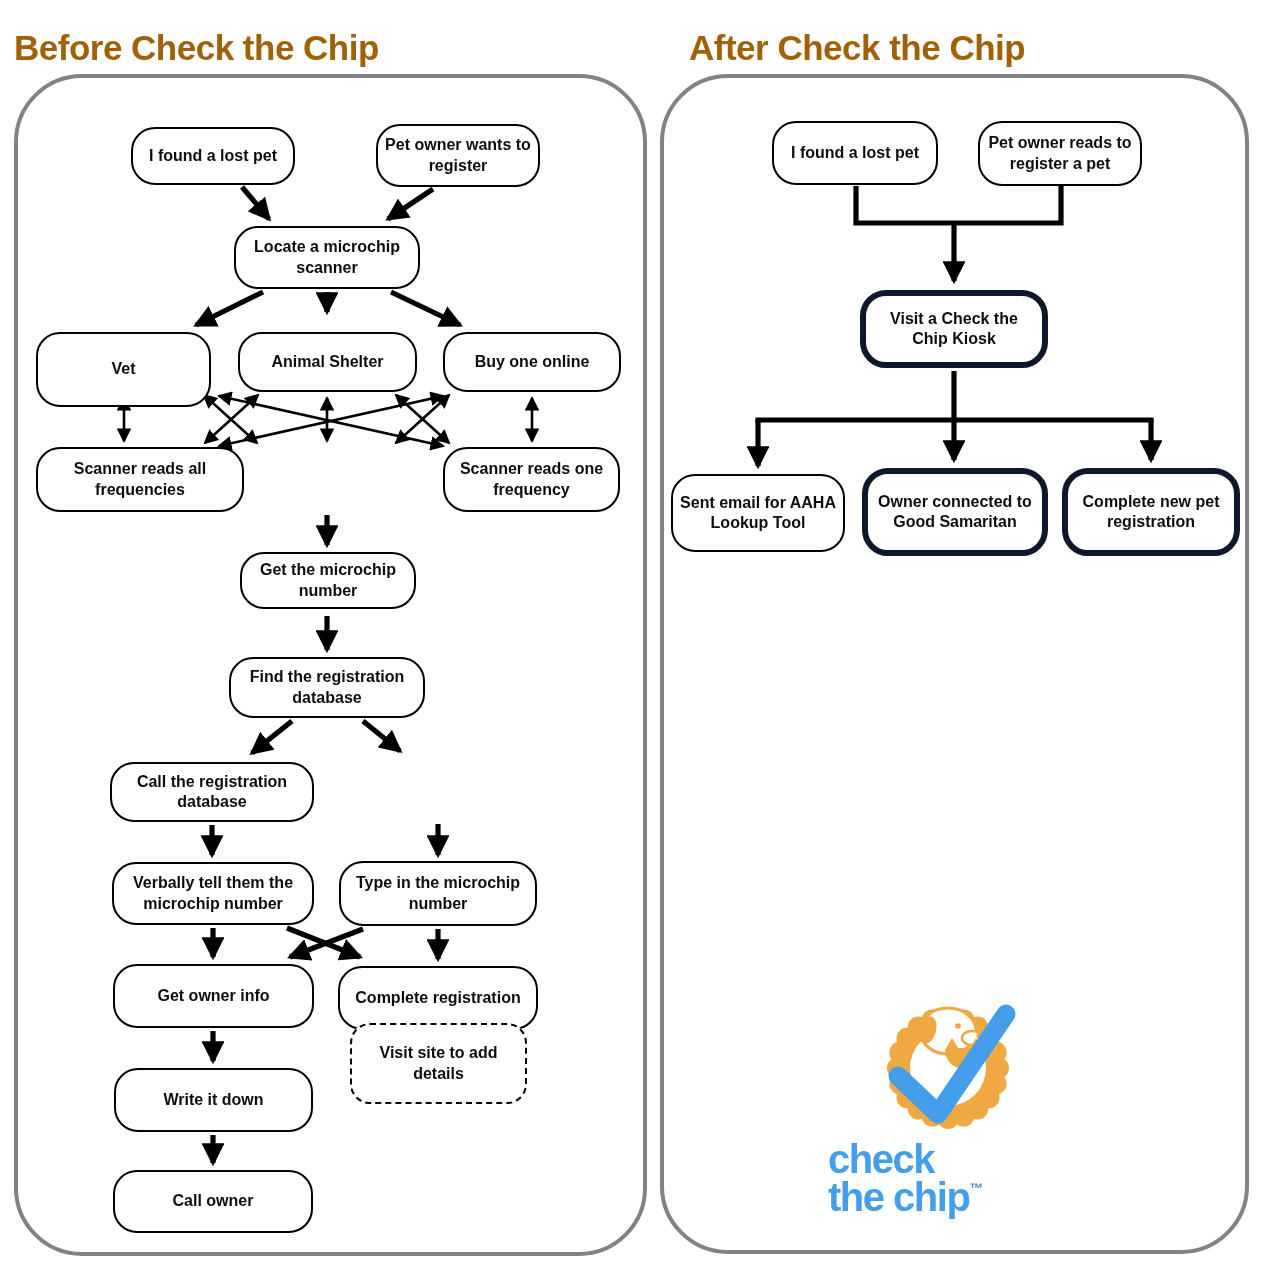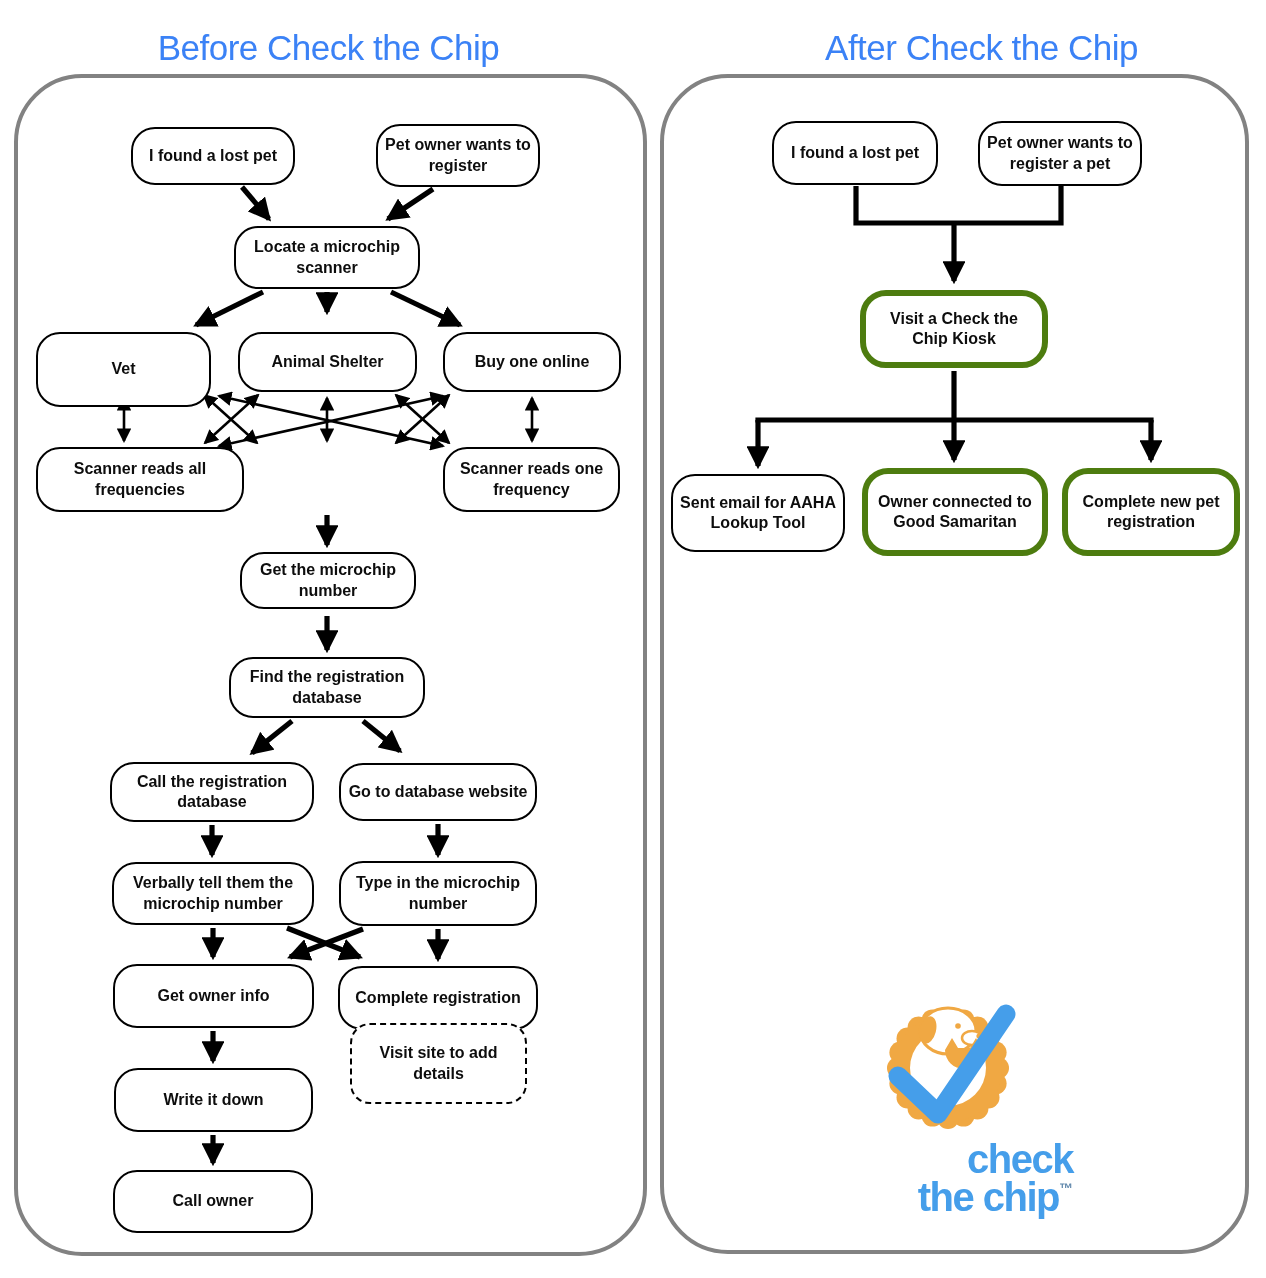--- a/index.html
+++ b/index.html
@@ -1,37 +1,37 @@
 <!DOCTYPE html>
 <html><head>
 <meta charset="utf-8">
 <style>
   html,body{margin:0;padding:0;background:#fff;}
   .canvas{position:relative;width:1266px;height:1278px;background:#fff;overflow:hidden;
           font-family:"Liberation Sans",sans-serif;}
   .panel{position:absolute;border:4px solid #828282;border-radius:68px;background:#fff;z-index:0;}
   .panel-left{left:14px;top:74px;width:625px;height:1174px;}
   .panel-right{left:660px;top:74px;width:581px;height:1172px;}
-  .panel-title{position:absolute;top:28px;text-align:center;color:#3b82f6;
-               font-weight:normal;font-size:35px;letter-spacing:-0.5px;z-index:3;}
+  .panel-title{position:absolute;top:28px;color:#a16207;
+               font-weight:bold;font-size:35px;letter-spacing:-0.5px;z-index:3;}
   .title-left{left:14px;width:629px;}
   .title-right{left:689px;width:585px;}
   .arrows{position:absolute;left:0;top:0;z-index:1;}
   .arrows .flow{stroke:#000;stroke-width:5.2px;}
   .arrows .mesh{stroke:#000;stroke-width:2.6px;}
   .arrows .conn{stroke:#000;stroke-width:5.2px;fill:none;stroke-linejoin:miter;}
   .arrows marker path{fill:#000;}
   .node{position:absolute;box-sizing:border-box;background:#fff;border:2.5px solid #000;
         border-radius:24px;display:flex;align-items:center;justify-content:center;
         text-align:center;font-weight:bold;font-size:16px;line-height:1.28;color:#0d0d0d;
         padding:3px 7px;z-index:2;}
-  .node.orange{border:6px solid #4d7c0f;border-radius:26px;text-align:center;}
+  .node.orange{border:6px solid #0f172a;border-radius:26px;text-align:center;}
   .node.dashed{border:2.5px dashed #000;border-radius:20px;}
   .logo-badge{position:absolute;left:848px;top:986px;z-index:2;}
-  .logo-text{position:absolute;left:828px;top:1140px;width:245px;text-align:right;z-index:2;
+  .logo-text{position:absolute;left:828px;top:1140px;width:245px;text-align:left;z-index:2;
              color:#459eea;font-weight:bold;font-size:40px;line-height:0.95;letter-spacing:-1.5px;}
   .logo-text sup{font-size:14px;letter-spacing:0;color:#5f87ab;vertical-align:18px;}
 </style>
 </head>
 <body>
 
 <div class="canvas">
 
   <div class="panel-title title-left">Before Check the Chip</div>
   <div class="panel-title title-right">After Check the Chip</div>
@@ -94,31 +94,30 @@
   <div class="node" style="left:376px;top:124px;width:164px;height:63px">Pet owner wants to register</div>
   <div class="node" style="left:234px;top:226px;width:186px;height:63px">Locate a microchip scanner</div>
   <div class="node" style="left:36px;top:332px;width:175px;height:75px">Vet</div>
   <div class="node" style="left:238px;top:332px;width:179px;height:60px">Animal Shelter</div>
   <div class="node" style="left:443px;top:332px;width:178px;height:60px">Buy one online</div>
   <div class="node" style="left:36px;top:447px;width:208px;height:65px">Scanner reads all frequencies</div>
   <div class="node" style="left:443px;top:447px;width:177px;height:65px">Scanner reads one frequency</div>
   <div class="node" style="left:240px;top:552px;width:176px;height:57px">Get the microchip number</div>
   <div class="node" style="left:229px;top:657px;width:196px;height:61px">Find the registration database</div>
   <div class="node" style="left:110px;top:762px;width:204px;height:60px">Call the registration database</div>
-  <div class="node" style="left:339px;top:763px;width:198px;height:58px">Go to database website</div>
   <div class="node" style="left:112px;top:862px;width:202px;height:63px">Verbally tell them the microchip number</div>
   <div class="node" style="left:113px;top:964px;width:201px;height:64px">Get owner info</div>
   <div class="node" style="left:339px;top:861px;width:198px;height:65px">Type in the microchip number</div>
   <div class="node" style="left:338px;top:966px;width:200px;height:64px">Complete registration</div>
   <div class="node" style="left:114px;top:1068px;width:199px;height:64px">Write it down</div>
   <div class="node dashed" style="left:350px;top:1023px;width:177px;height:81px">Visit site to add details</div>
   <div class="node" style="left:113px;top:1170px;width:200px;height:63px">Call owner</div>
 
   <div class="node" style="left:772px;top:121px;width:166px;height:64px">I found a lost pet</div>
-  <div class="node" style="left:978px;top:121px;width:164px;height:65px">Pet owner wants to register a pet</div>
+  <div class="node" style="left:978px;top:121px;width:164px;height:65px">Pet owner reads to register a pet</div>
   <div class="node orange" style="left:860px;top:290px;width:188px;height:78px">Visit a Check the Chip Kiosk</div>
   <div class="node" style="left:671px;top:474px;width:174px;height:78px">Sent email for AAHA Lookup Tool</div>
   <div class="node orange" style="left:862px;top:468px;width:186px;height:88px">Owner connected to Good Samaritan</div>
   <div class="node orange" style="left:1062px;top:468px;width:178px;height:88px">Complete new pet registration</div>
 
   <svg class="logo-badge" width="205" height="160" viewBox="0 0 205 160">
     <g fill="#f0a843">
       <circle cx="150" cy="82" r="11"></circle>
         <circle cx="147.6" cy="97.5" r="11"></circle>
         <circle cx="140.5" cy="111.4" r="11"></circle>

